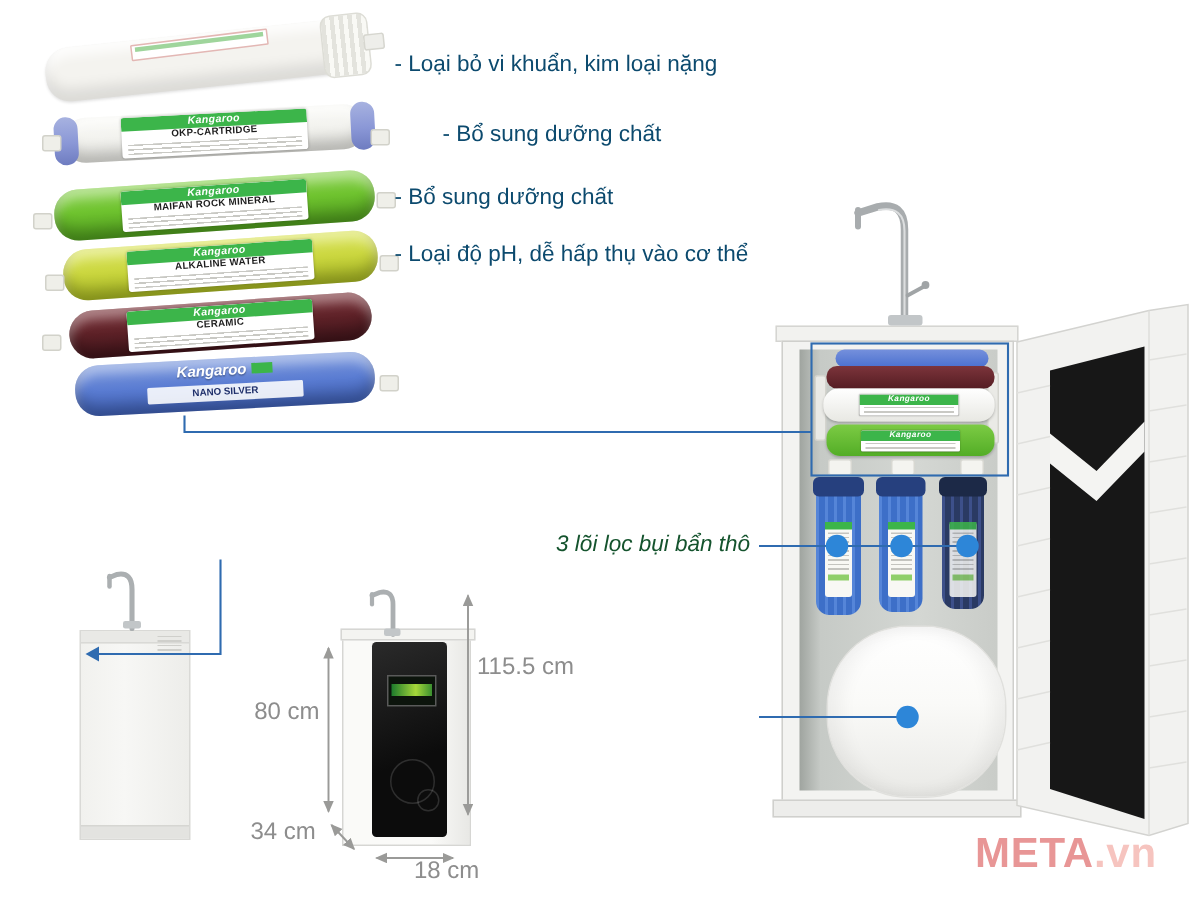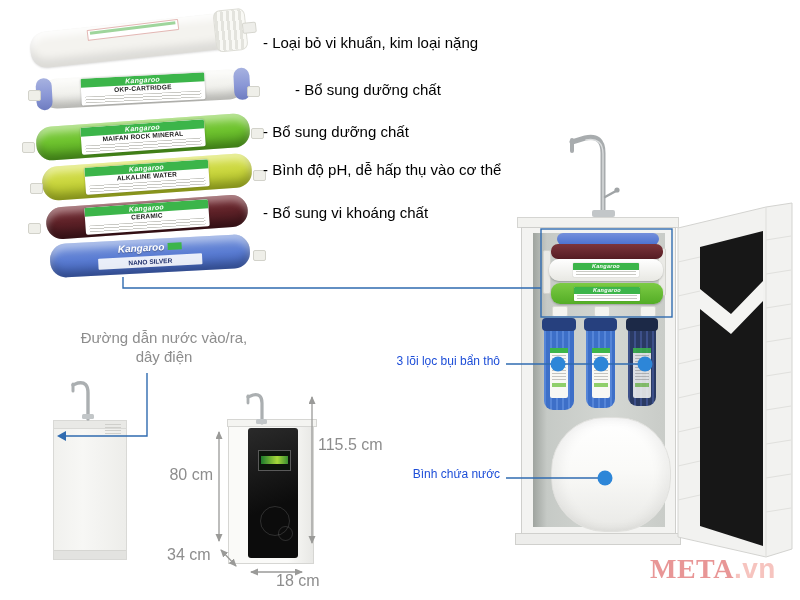--- a/index.html
+++ b/index.html
@@ -30,32 +30,32 @@
   .fine{height:7px;margin:1px 4px 2px;background:repeating-linear-gradient(180deg,#c9c9c4 0 1px,#fff 1px 3px);}
   .fit{position:absolute;width:11px;height:9px;background:#efefe9;border:1px solid #d2d2ca;border-radius:2px;}
   
   .c6 .brandrow{position:absolute;left:50%;top:3px;transform:translateX(-50%);white-space:nowrap;
        color:#fff;font-style:italic;font-weight:bold;font-size:10px;text-shadow:0 1px 1px rgba(0,0,0,.3);}
   .c6 .chip{display:inline-block;width:14px;height:7px;background:#3cb54a;margin-left:3px;}
   .c6 .band{position:absolute;left:50%;top:17px;transform:translateX(-50%);width:104px;height:11px;background:rgba(255,255,255,.88);
        border-radius:1px;font-size:6.5px;font-weight:bold;color:#20306b;line-height:11px;text-align:center;}
 
   
-  .note{position:absolute;color:#000000;font-size:15px;line-height:19px;white-space:nowrap;}
+  .note{position:absolute;color:#0c4a6e;font-size:15px;line-height:19px;white-space:nowrap;}
   .n1{left:263px;top:33px;} .n2{left:263px;top:80px;margin-left:32px;} .n3{left:263px;top:122px;}
   .n4{left:263px;top:160px;} .n5{left:263px;top:203px;} .n6{left:263px;top:240px;}
 
   
   .inout{position:absolute;left:63px;top:328px;width:202px;text-align:center;color:#8d8d8d;font-size:15px;line-height:19px;}
   .dim{position:absolute;color:#8d8d8d;font-size:16px;white-space:nowrap;}
   .d90{left:153px;top:466px;width:60px;text-align:right;}
   .d115{left:318px;top:436px;}
   .d34{left:167px;top:546px;text-align:center;}
   .d43{left:276px;top:572px;}
-  .ann{position:absolute;color:#1d4ed8;font-size:12px;white-space:nowrap;}
+  .ann{position:absolute;color:#14532d;font-size:15px;white-space:nowrap;font-style:italic;}
   .a3loi{left:330px;top:354px;width:170px;text-align:right;}
   .atank{left:350px;top:467px;width:150px;text-align:right;}
 
   
   .mini1{position:absolute;left:53px;top:420px;width:72px;height:138px;background:linear-gradient(90deg,#f1f1ee,#f7f7f5 40%,#ededea);
          border:1px solid #d9d9d6;}
   .mini1 .top{position:absolute;left:0;top:0;width:100%;height:7px;background:#e9e9e6;border-bottom:1px solid #d9d9d6;}
   .mini1 .vents{position:absolute;right:5px;top:3px;width:16px;height:10px;
          background:repeating-linear-gradient(180deg,#cfcfcb 0 1px,transparent 1px 3px);}
   .mini1 .base{position:absolute;left:0;bottom:0;width:100%;height:8px;background:#e3e3e0;border-top:1px solid #d6d6d2;}
@@ -104,21 +104,21 @@
   
   .tank{position:absolute;left:551px;top:417px;width:118px;height:113px;border-radius:54px;
         background:linear-gradient(180deg,#ffffff 0,#fafaf8 45%,#e9e9e6 100%);border:1px solid #e0e0dd;
         box-shadow:inset -8px 0 12px rgba(0,0,0,.05), inset 8px 0 12px rgba(0,0,0,.05);}
 
   
   #overlay{position:absolute;left:0;top:0;width:800px;height:600px;pointer-events:none;z-index:5;}
 
   
   .wm{position:absolute;left:650px;top:553px;font-size:28px;font-weight:800;letter-spacing:.5px;z-index:9;opacity:.5;}
-  .wm .m{color:#d32f2f;font-family:Liberation Serif, serif;} .wm .v{color:#ef8a80;}
+  .wm .m{color:#d32f2f;} .wm .v{color:#ef8a80;}
 </style>
 </head>
 <body>
 
 <div id="canvas">
 
   <div class="cart c1">
     <span class="strip">
         <i></i>
       </span>
@@ -170,27 +170,22 @@
   <span class="fit" style="left:22px;top:142px;"></span>
   <span class="fit" style="left:251px;top:128px;"></span>
   <span class="fit" style="left:30px;top:183px;"></span>
   <span class="fit" style="left:253px;top:170px;"></span>
   <span class="fit" style="left:28px;top:223px;"></span>
   <span class="fit" style="left:253px;top:250px;"></span>
 
   <div class="note n1">- Loại bỏ vi khuẩn, kim loại nặng</div>
   <div class="note n2">- Bổ sung dưỡng chất</div>
   <div class="note n3">- Bổ sung dưỡng chất</div>
-  <div class="note n4">- Bình độ pH, dễ hấp thụ vào cơ thể</div>
-  <div class="note n5">- Bổ sung vi khoáng chất</div>
-
-  <div class="inout">
-    <div>Đường dẫn nước vào/ra,</div>
-    <div>dây điện</div>
-  </div>
+  <div class="note n4">- Loại độ pH, dễ hấp thụ vào cơ thể</div>
+
 
   <div class="mini1">
     <div class="top"></div>
     <div class="vents"></div>
     <div class="base"></div>
   </div>
 
   <div class="mini2">
     <div class="lip"></div>
     <div class="panel">
@@ -200,21 +195,20 @@
       <div class="bub1"></div>
       <div class="bub2"></div>
     </div>
   </div>
   <div class="dim d90">80 cm</div>
   <div class="dim d115">115.5 cm</div>
   <div class="dim d34">34 cm</div>
   <div class="dim d43">18 cm</div>
 
   <div class="ann a3loi">3 lõi lọc bụi bẩn thô</div>
-  <div class="ann atank">Bình chứa nước</div>
 
   <div class="bigtop"></div>
   <div class="bigbody"></div>
   <div class="cavity"></div>
   <span class="tube" style="left:543px;top:250px;height:42px;"></span>
   <span class="tube" style="left:658px;top:248px;height:46px;"></span>
   <div class="h-blue"></div>
   <div class="h-maroon"></div>
   <div class="h-white">
     <div class="lbl minilbl">

